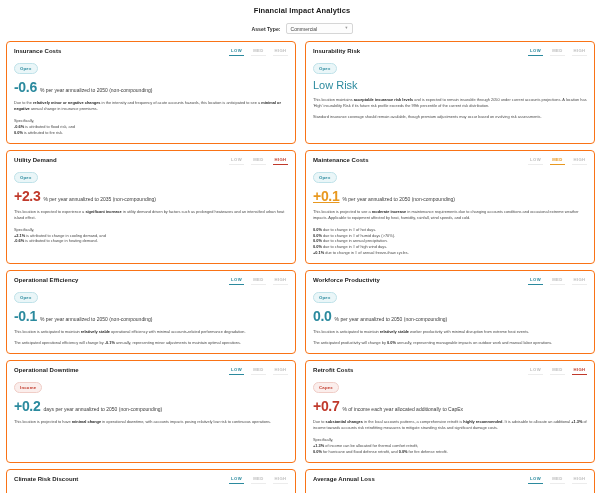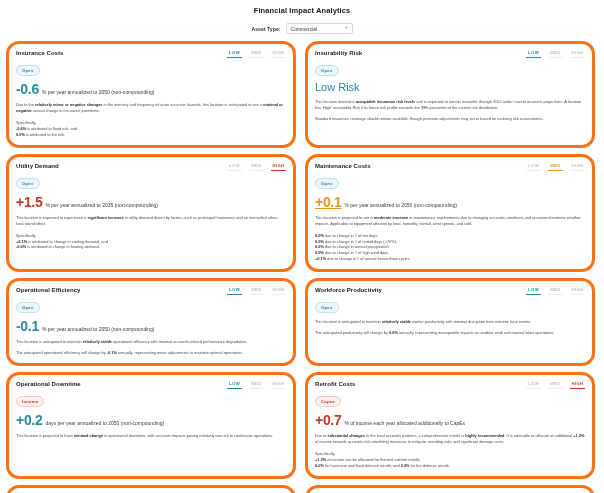--- a/index.html
+++ b/index.html
@@ -62,22 +62,22 @@
 
   .grid {
     display: grid;
     grid-template-columns: 290px 290px;
     column-gap: 9px;
     row-gap: 6px;
     padding: 0 6px;
   }
 
   .card {
-    border: 3px solid #f97316;
-    border-radius: 13px;
+    border: 1px solid #f97316;
+    border-radius: 4px;
     background: #ffffff;
     padding: 6px 7px 7px 7px;
     position: relative;
     overflow: hidden;
   }
 
   .card-head {
     display: flex;
     align-items: flex-start;
     justify-content: space-between;
@@ -214,21 +214,21 @@
           </div>
         </div><div class="badge opex">Opex</div><div class="headline">Low Risk</div><div class="para">This location maintains <b>acceptable insurance risk levels</b> and is expected to remain insurable through 2050 under current accounts projections. A location has 'High' insurability Risk if its future risk profile exceeds the 99th percentile of the current risk distribution.</div><div class="para tight">Standard insurance coverage should remain available, though premium adjustments may occur based on evolving risk assessments.</div></div>
       <div class="card row2"><div class="card-head">
           <div class="card-title">Utility Demand</div>
           <div class="scale">
             <span class="scale-item">LOW</span>
             <span class="scale-item">MED</span>
             <span class="scale-item active-high">HIGH</span>
           </div>
         </div><div class="badge opex">Opex</div><div class="metric">
-          <span class="metric-value red">+1.5</span>
+          <span class="metric-value red">+2.3</span>
           <span class="metric-unit">% per year annualized to 2035 (non-compounding)</span>
         </div><div class="para">This location is expected to experience a <b>significant increase</b> in utility demand driven by factors such as prolonged heatwaves and an intensified urban heat island effect.</div><div class="spec">
           <span class="spec-line">Specifically,</span>
           <span class="spec-line"><b>+2.1%</b> is attributed to change in cooling demand, and</span>
           <span class="spec-line"><b>-0.6%</b> is attributed to change in heating demand.</span>
         </div></div>
       <div class="card row2"><div class="card-head">
           <div class="card-title">Maintenance Costs</div>
           <div class="scale">
             <span class="scale-item">LOW</span>
@@ -256,21 +256,24 @@
           <span class="metric-value teal">-0.1</span>
           <span class="metric-unit">% per year annualized to 2050 (non-compounding)</span>
         </div><div class="para">This location is anticipated to maintain <b>relatively stable</b> operational efficiency with minimal accounts-related performance degradation.</div><div class="para tight">The anticipated operational efficiency will change by <b>-0.1%</b> annually, representing minor adjustments to maintain optimal operations.</div></div>
       <div class="card row3"><div class="card-head">
           <div class="card-title">Workforce Productivity</div>
           <div class="scale">
             <span class="scale-item active-low">LOW</span>
             <span class="scale-item">MED</span>
             <span class="scale-item">HIGH</span>
           </div>
-        </div><div class="badge opex">Opex</div><div class="para">This location is anticipated to maintain <b>relatively stable</b> worker productivity with minimal disruption from extreme heat events.</div><div class="para tight">The anticipated productivity will change by <b>0.0%</b> annually, representing manageable impacts on outdoor work and manual labor operations.</div></div>
+        </div><div class="badge opex">Opex</div><div class="metric">
+          <span class="metric-value teal">0.0</span>
+          <span class="metric-unit">% per year annualized to 2050 (non-compounding)</span>
+        </div><div class="para">This location is anticipated to maintain <b>relatively stable</b> worker productivity with minimal disruption from extreme heat events.</div><div class="para tight">The anticipated productivity will change by <b>0.0%</b> annually, representing manageable impacts on outdoor work and manual labor operations.</div></div>
       <div class="card row4"><div class="card-head">
           <div class="card-title">Operational Downtime</div>
           <div class="scale">
             <span class="scale-item active-low">LOW</span>
             <span class="scale-item">MED</span>
             <span class="scale-item">HIGH</span>
           </div>
         </div><div class="badge income">Income</div><div class="metric">
           <span class="metric-value teal">+0.2</span>
           <span class="metric-unit">days per year annualized to 2050 (non-compounding)</span>

